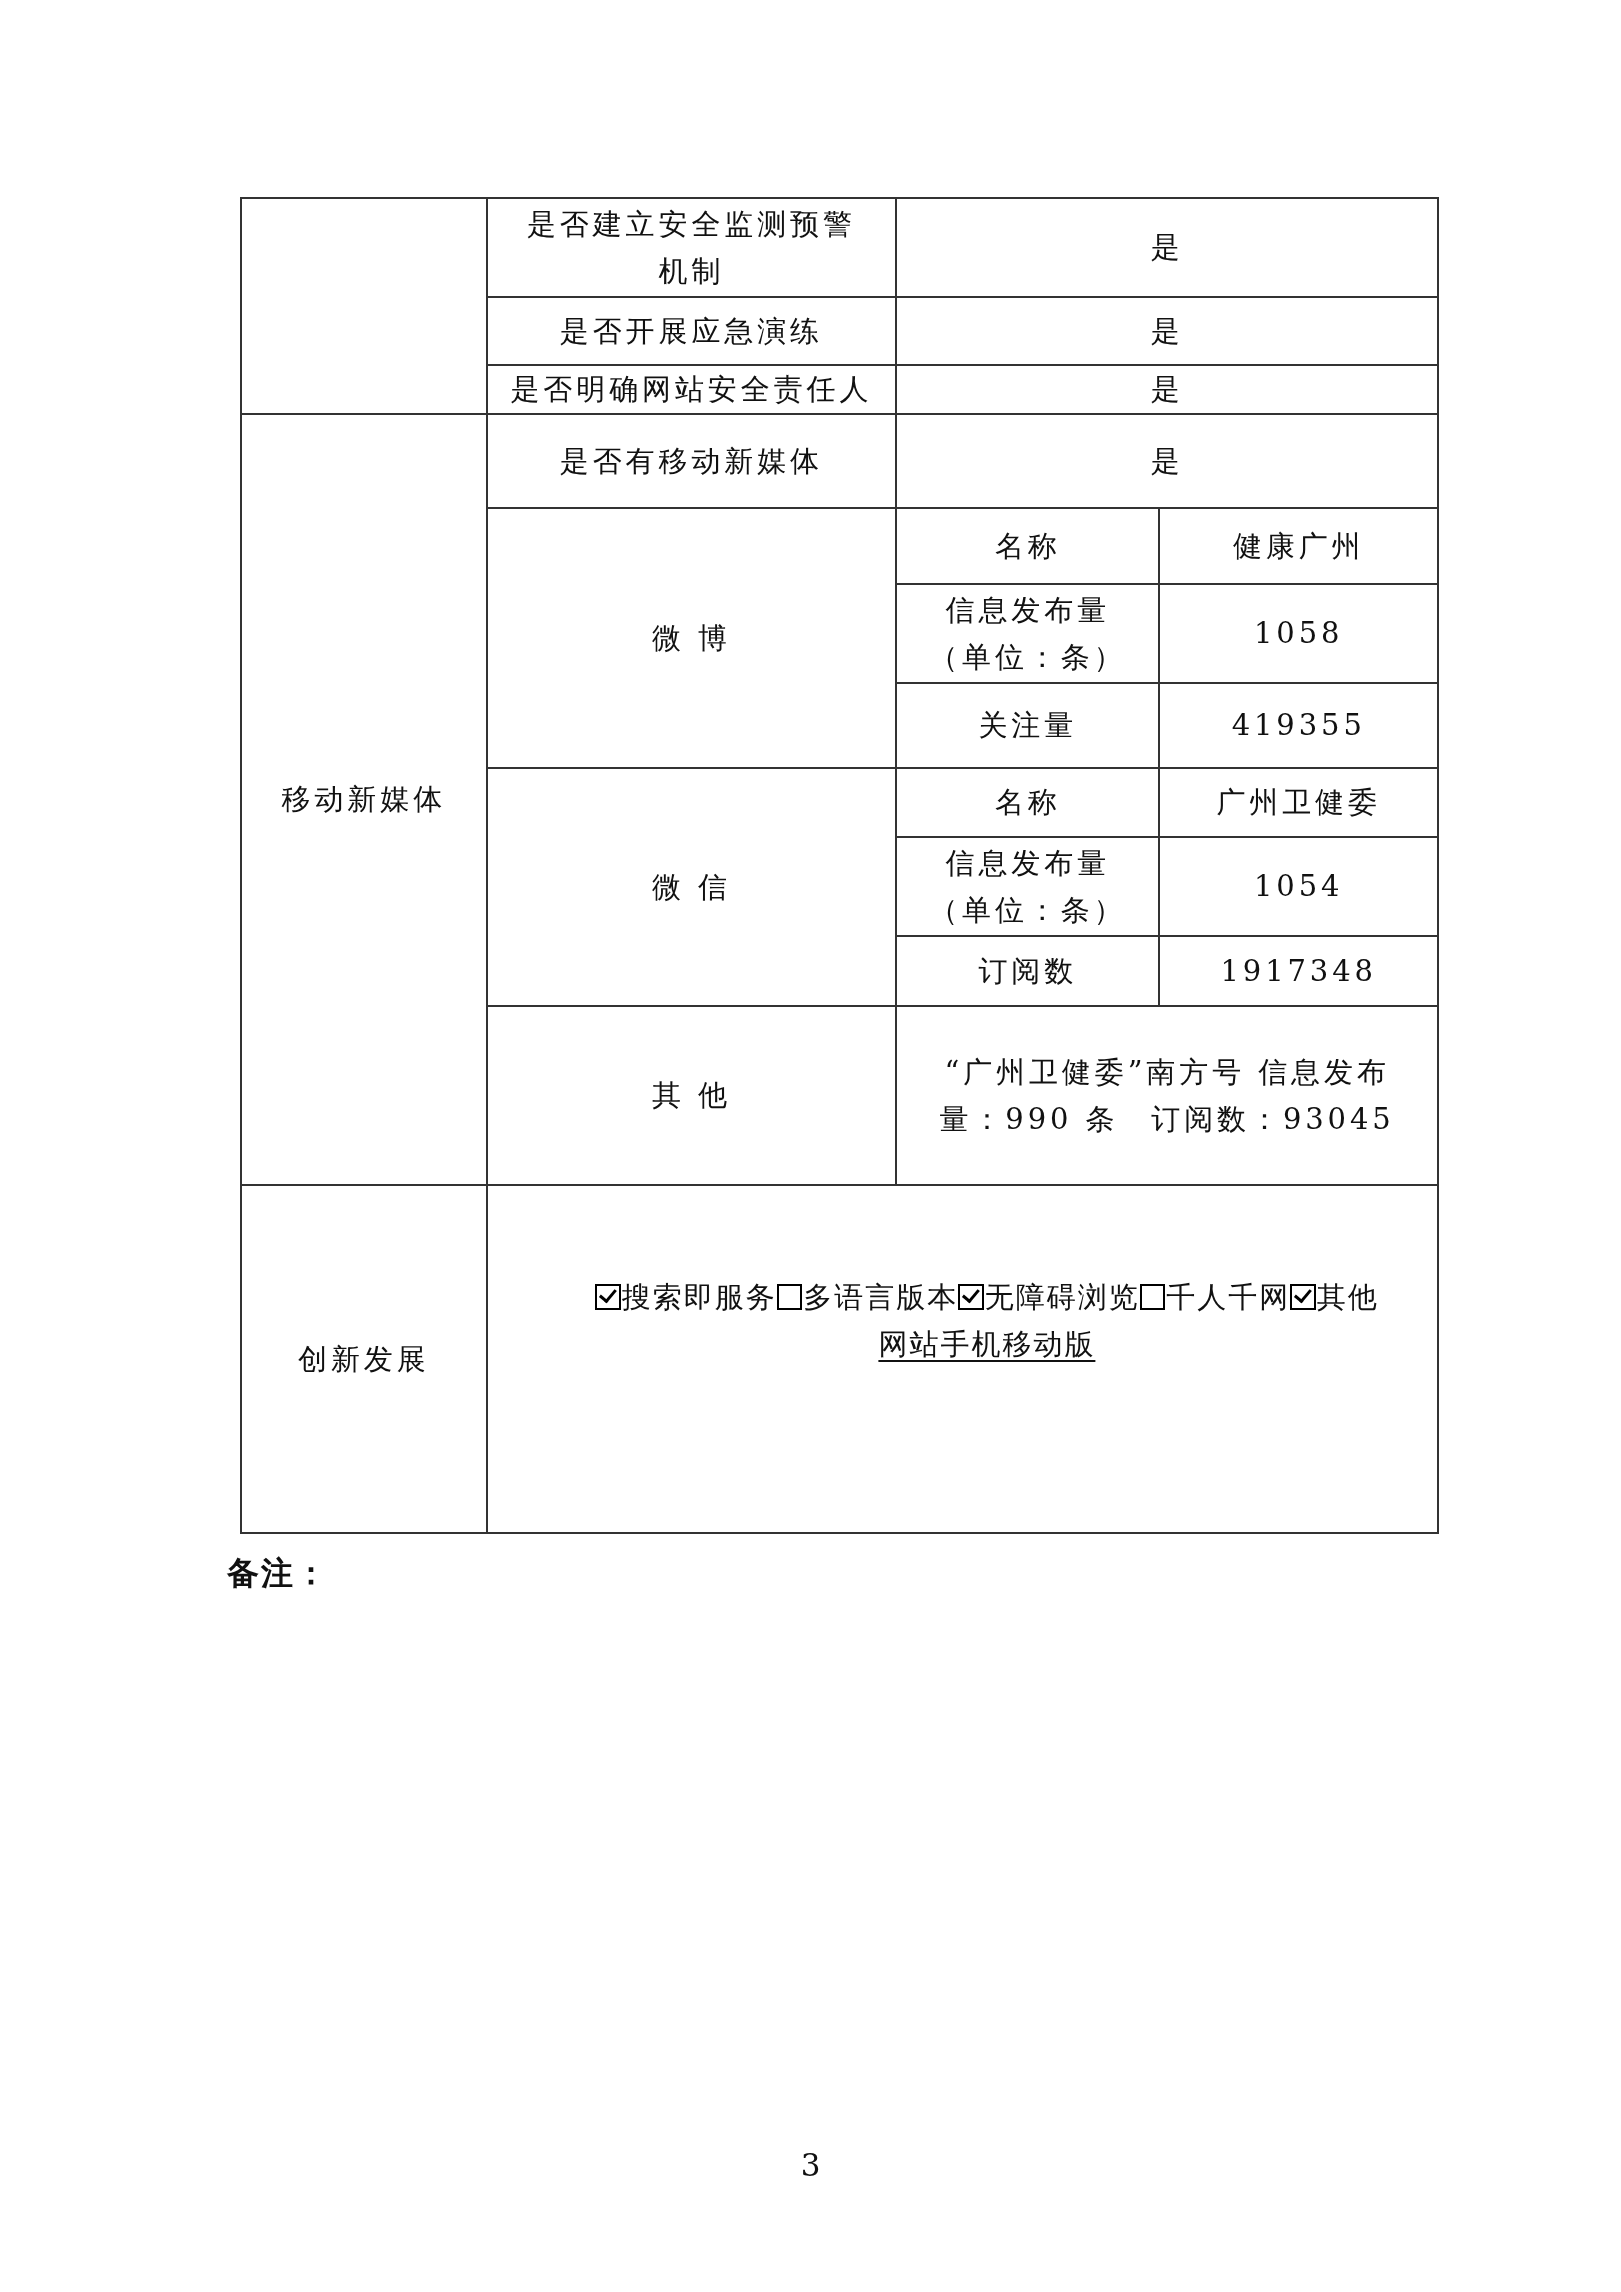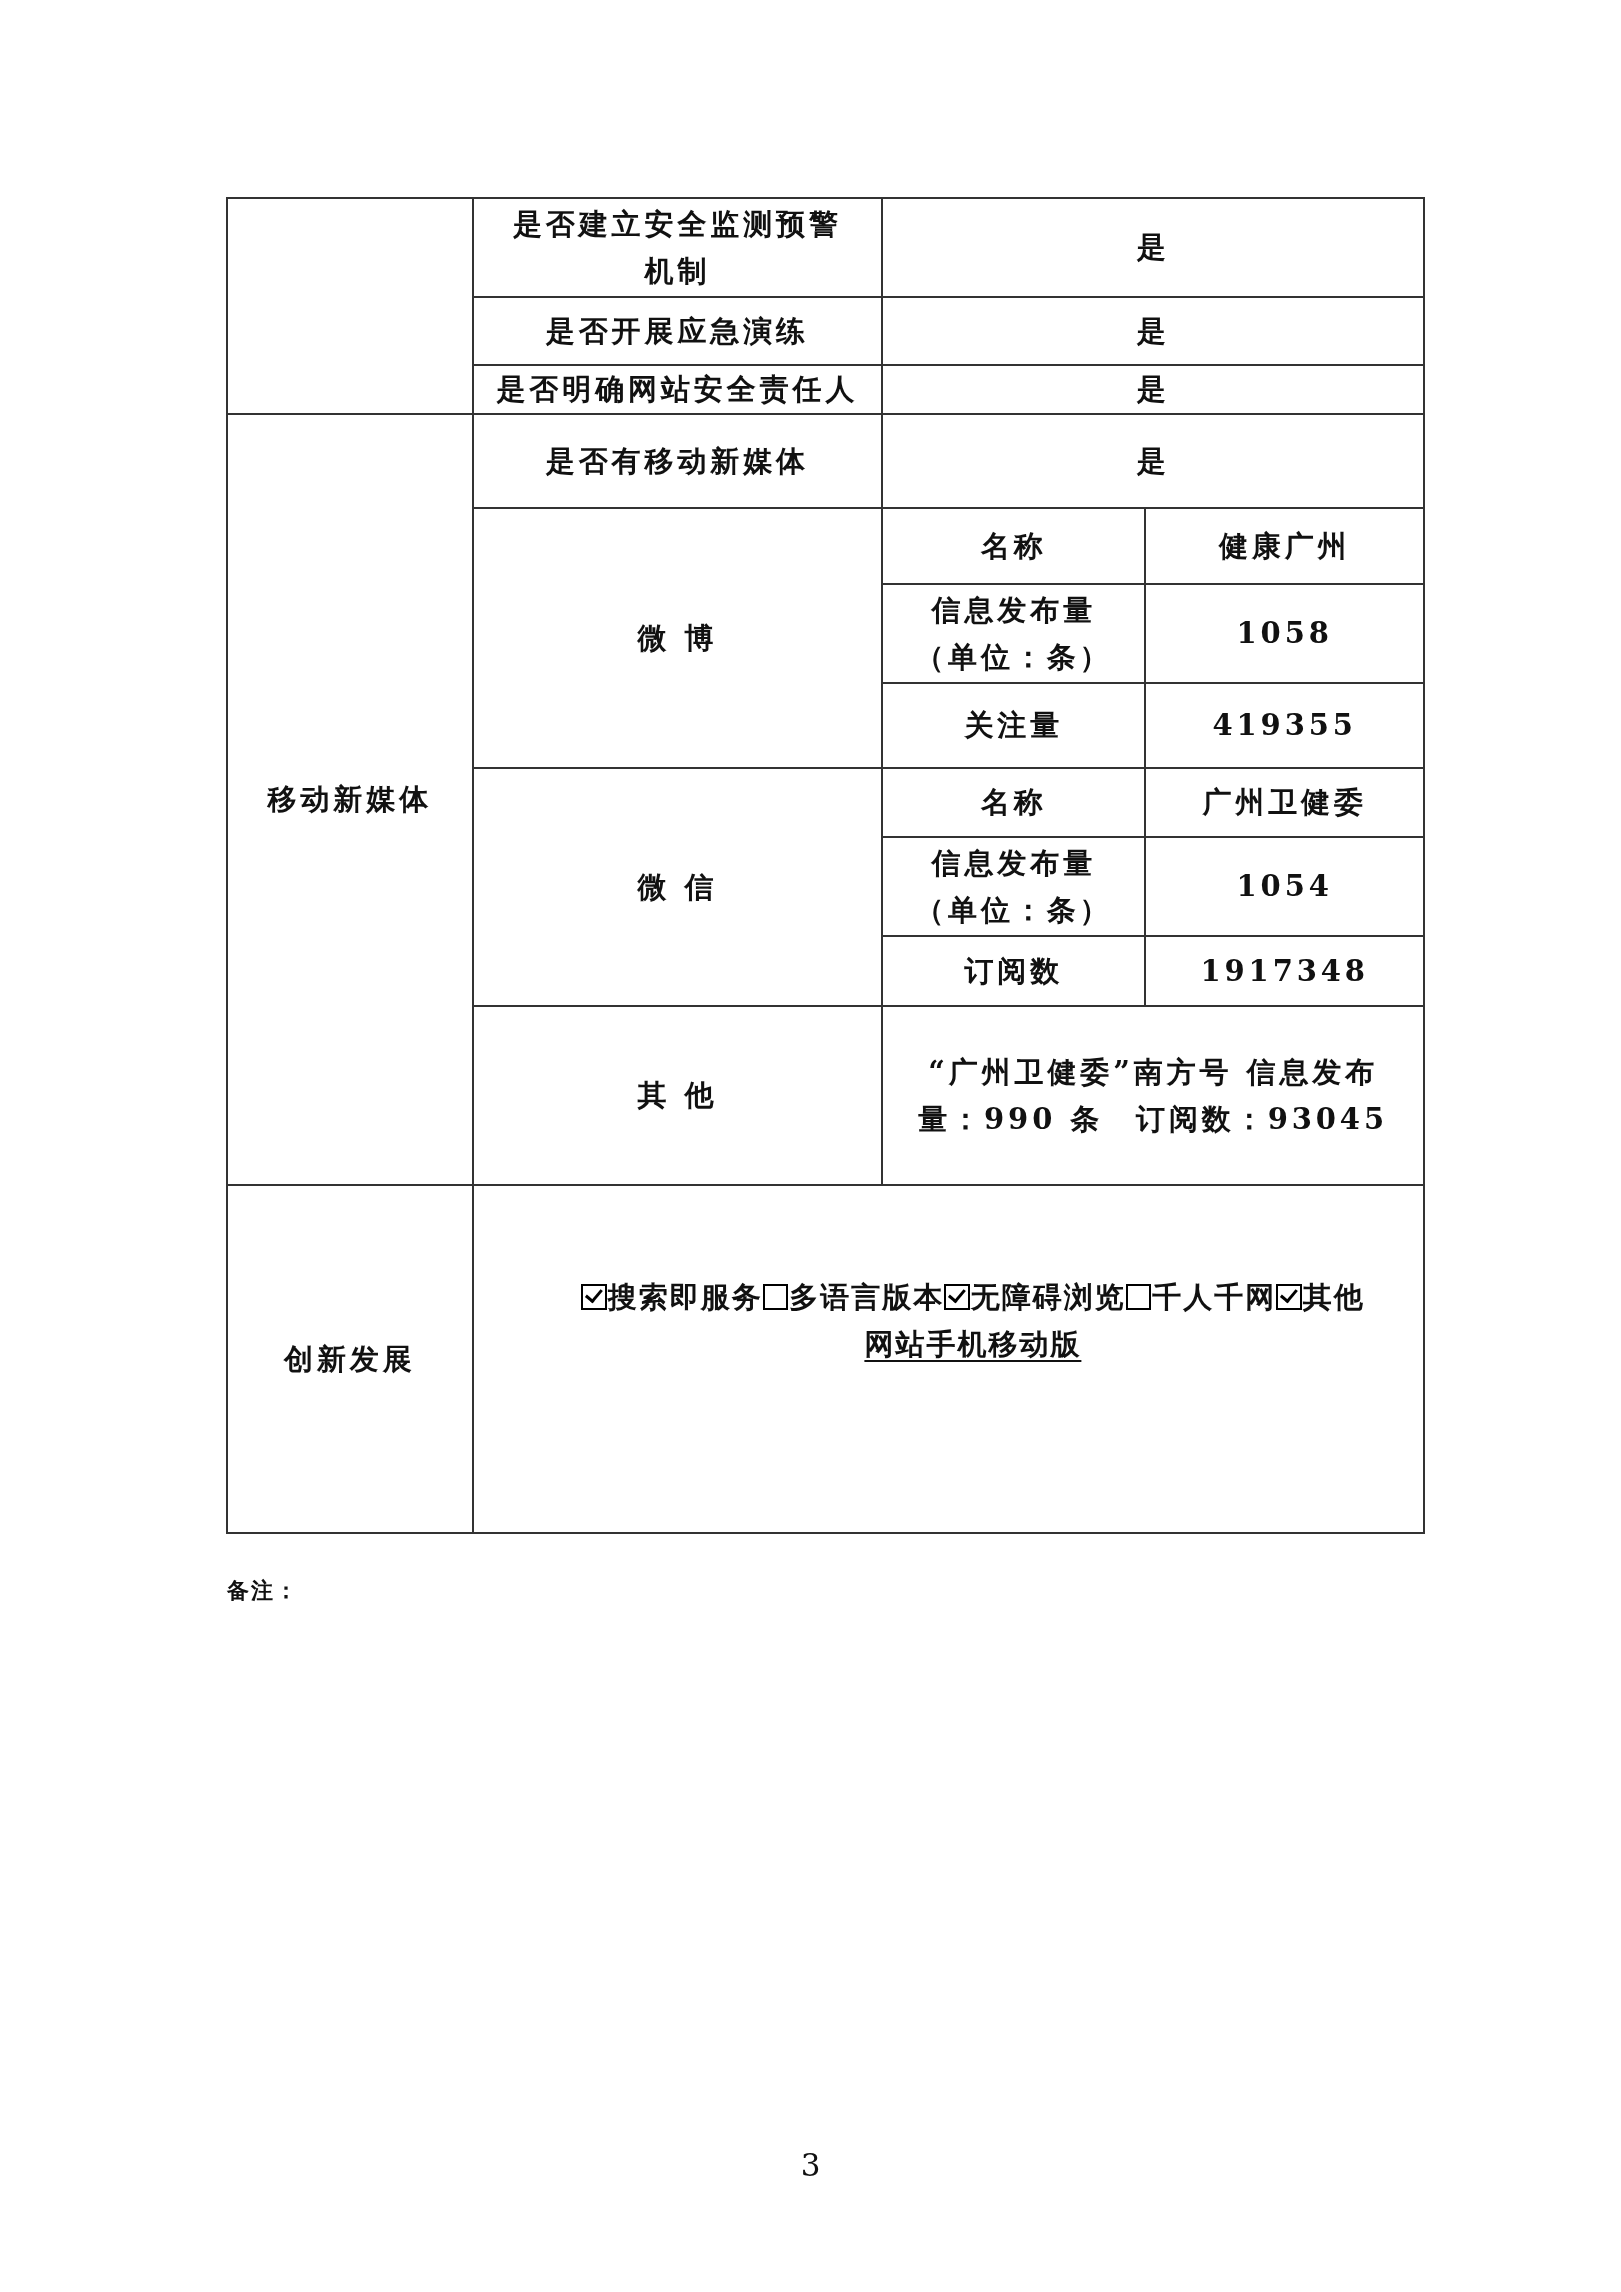--- a/index.html
+++ b/index.html
@@ -1,30 +1,30 @@
 <!DOCTYPE html>
 <html><head>
 <meta charset="utf-8">
 <style>
   html, body { margin:0; padding:0; background:#ffffff; }
   body { width:1621px; height:2293px; position:relative; overflow:hidden;
          font-family:"DejaVu Serif","Liberation Serif",serif; color:#111; }
-  table.main { position:absolute; left:226px; top:197px; width:1199px;
-               border-collapse:collapse; table-layout:fixed;font-weight:bold; }
+  table.main { position:absolute; left:240px; top:197px; width:1199px;
+               border-collapse:collapse; table-layout:fixed; }
   table.main td { border:2px solid #333; text-align:center; vertical-align:middle;
                   font-size:29px; line-height:47px; padding:0 9.8px; letter-spacing:3.9px; }
   .c1 { width:238px; } .c2 { width:397px; } .c3 { width:255px; } .c4 { width:270px; }
   .spaced { letter-spacing:27.4px; }
   .innov { text-align:center; vertical-align:top !important; padding:88px 9.8px 0 59px !important; letter-spacing:2px !important; }
   .cb { display:inline-block; width:25.5px; height:25.5px; border:2.9px solid #000; box-sizing:border-box;
         vertical-align:-2.9px; position:relative; margin-right:1px; background:#fff; }
   .cb.checked::after { content:""; position:absolute; left:5.9px; top:0px; width:6.9px; height:12.7px;
         border-right:3.9px solid #000; border-bottom:3.9px solid #000; transform:rotate(40deg); }
   .u { text-decoration:underline; text-underline-offset:5.9px;margin-top:10px; }
-  .note { position:absolute; left:227px; top:1552px; font-size:22px; font-weight:bold; letter-spacing:2px;margin-top:24px; }
+  .note { position:absolute; left:227px; top:1552px; font-size:32px; font-weight:bold; letter-spacing:2px; }
   .pagenum { position:absolute; left:0; width:1621px; top:2147px; text-align:center; font-size:31px; }
 </style>
 </head>
 <body>
 
 <table class="main">
   <colgroup>
       <col class="c1">
       <col class="c2">
       <col class="c3">

